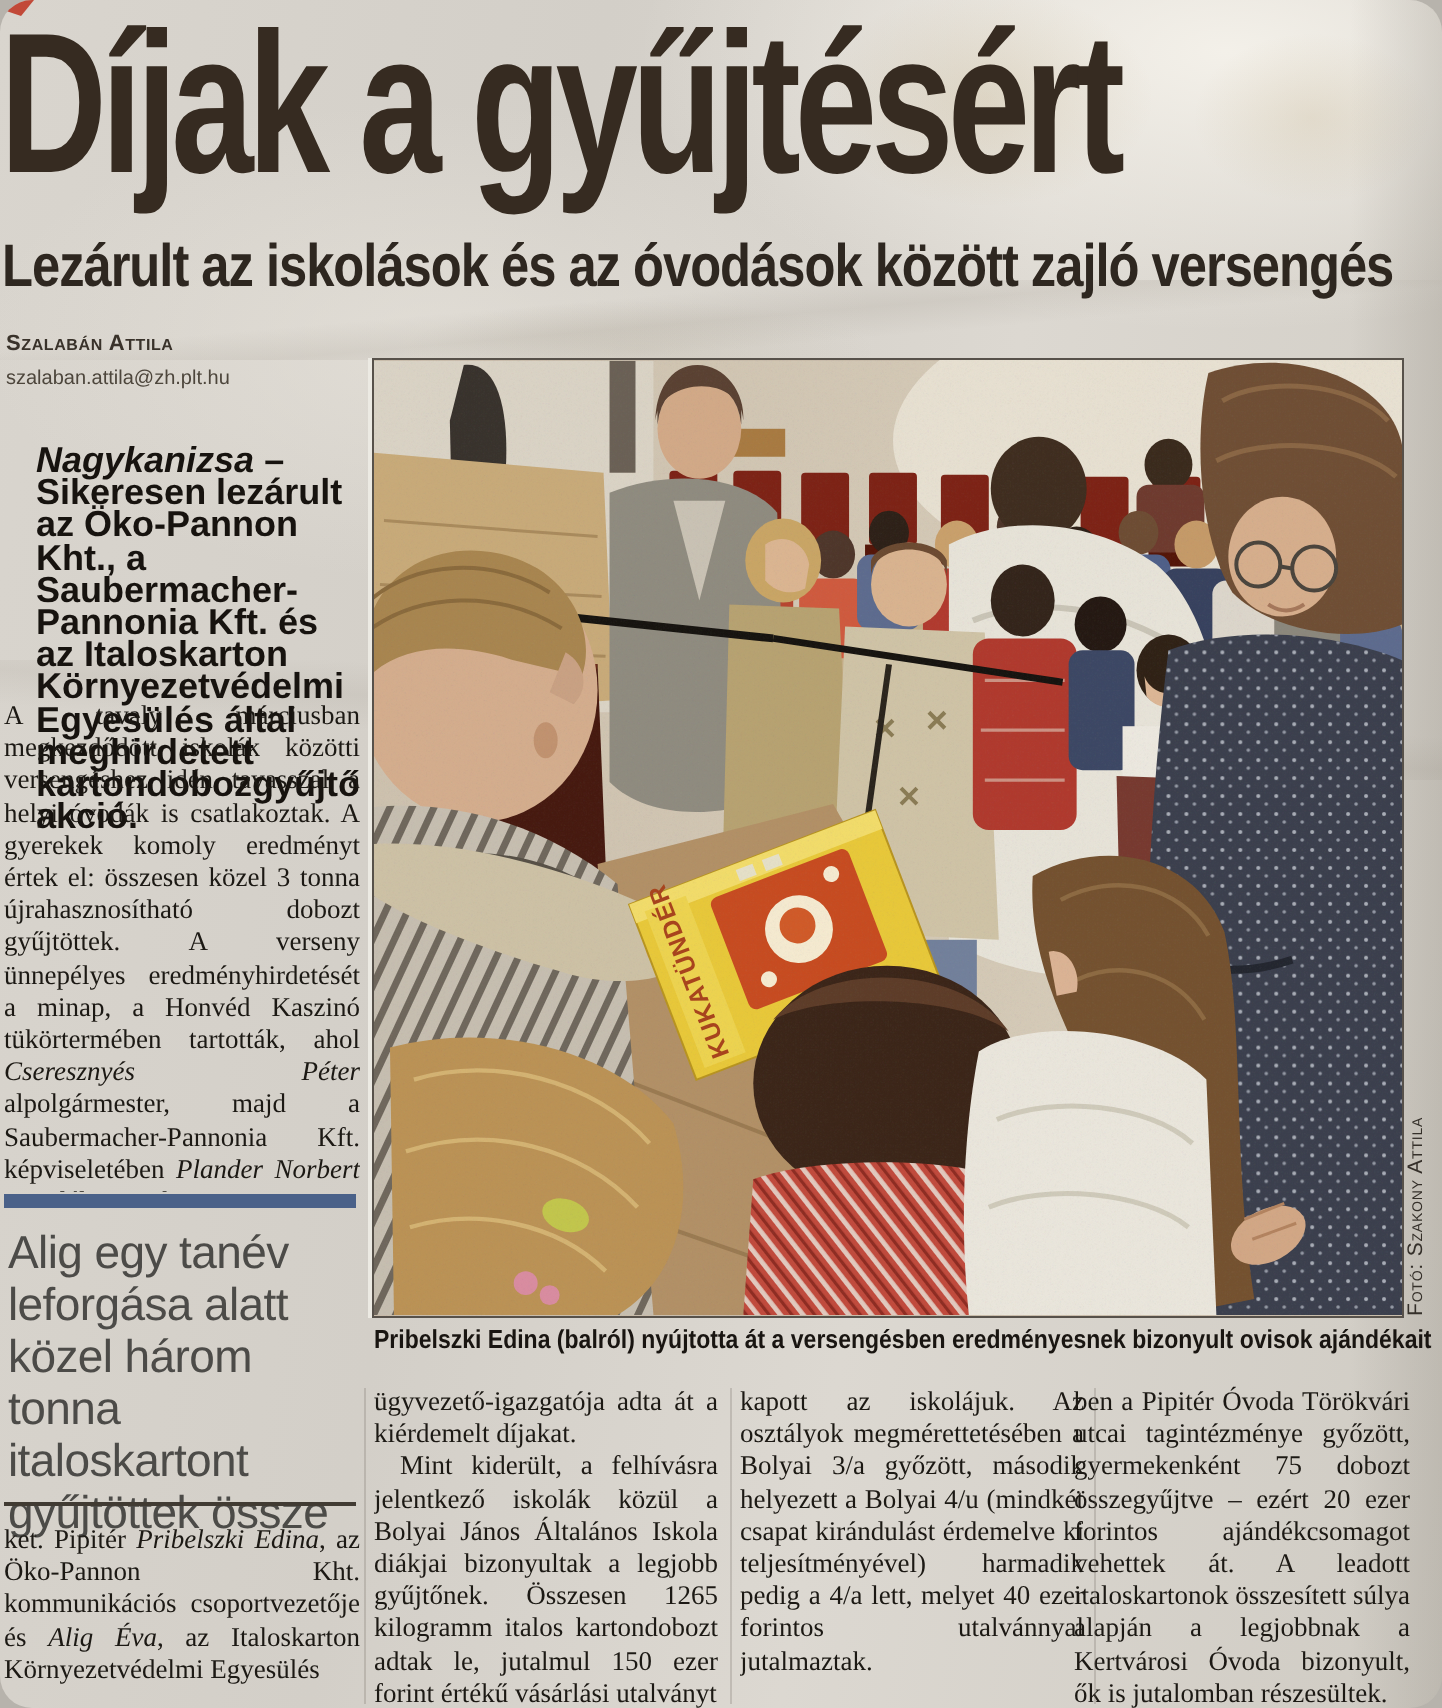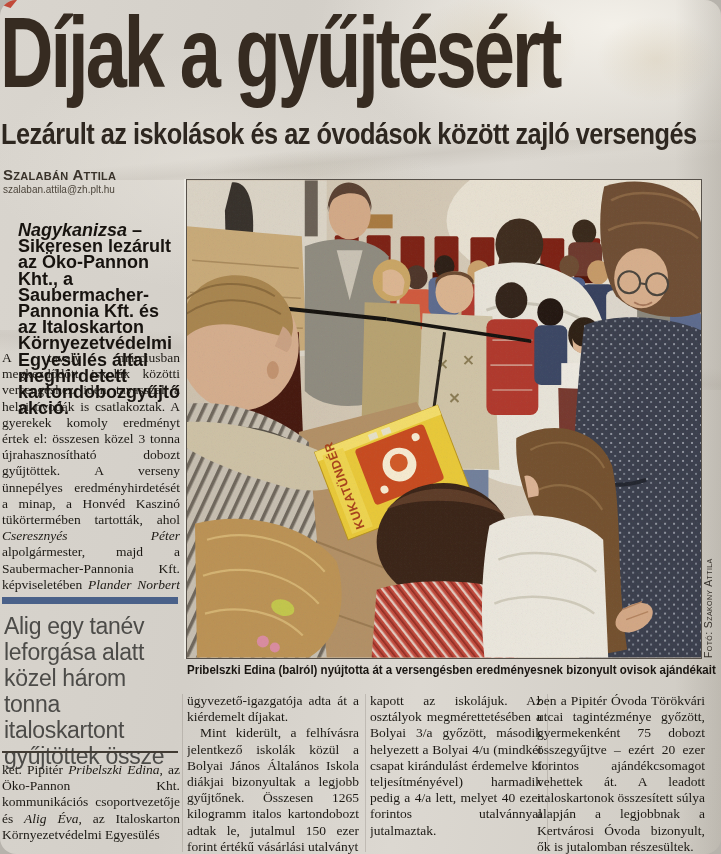--- a/index.html
+++ b/index.html
@@ -29,21 +29,21 @@
     transform:scaleX(0.74);transform-origin:left top;
   }
   .subtitle{
     position:absolute;left:1px;top:117px;width:900px;white-space:nowrap;
     font-family:"Liberation Sans", sans-serif;font-weight:bold;
     font-size:30px;letter-spacing:-0.6px;color:#2e2720;
     transform:scaleX(0.845);transform-origin:left top;
   }
   .byline-name{
     position:absolute;left:3px;top:166px;font-family:"Liberation Sans", sans-serif;
-    font-variant:small-caps;font-weight:bold;font-size:15px;letter-spacing:.3px;color:#39322a;text-align:center;
+    font-variant:small-caps;font-weight:bold;font-size:11px;letter-spacing:.3px;color:#39322a;text-align:center;
   }
   .byline-email{
     position:absolute;left:3px;top:184px;font-family:"Liberation Sans", sans-serif;
     font-size:10px;color:#4d463c;
   }
 
   .lead{
     position:absolute;left:18px;top:204px;width:161px;
     font-family:"Liberation Sans", sans-serif;font-weight:bold;
     font-size:18px;line-height:16.2px;color:#17130f;

